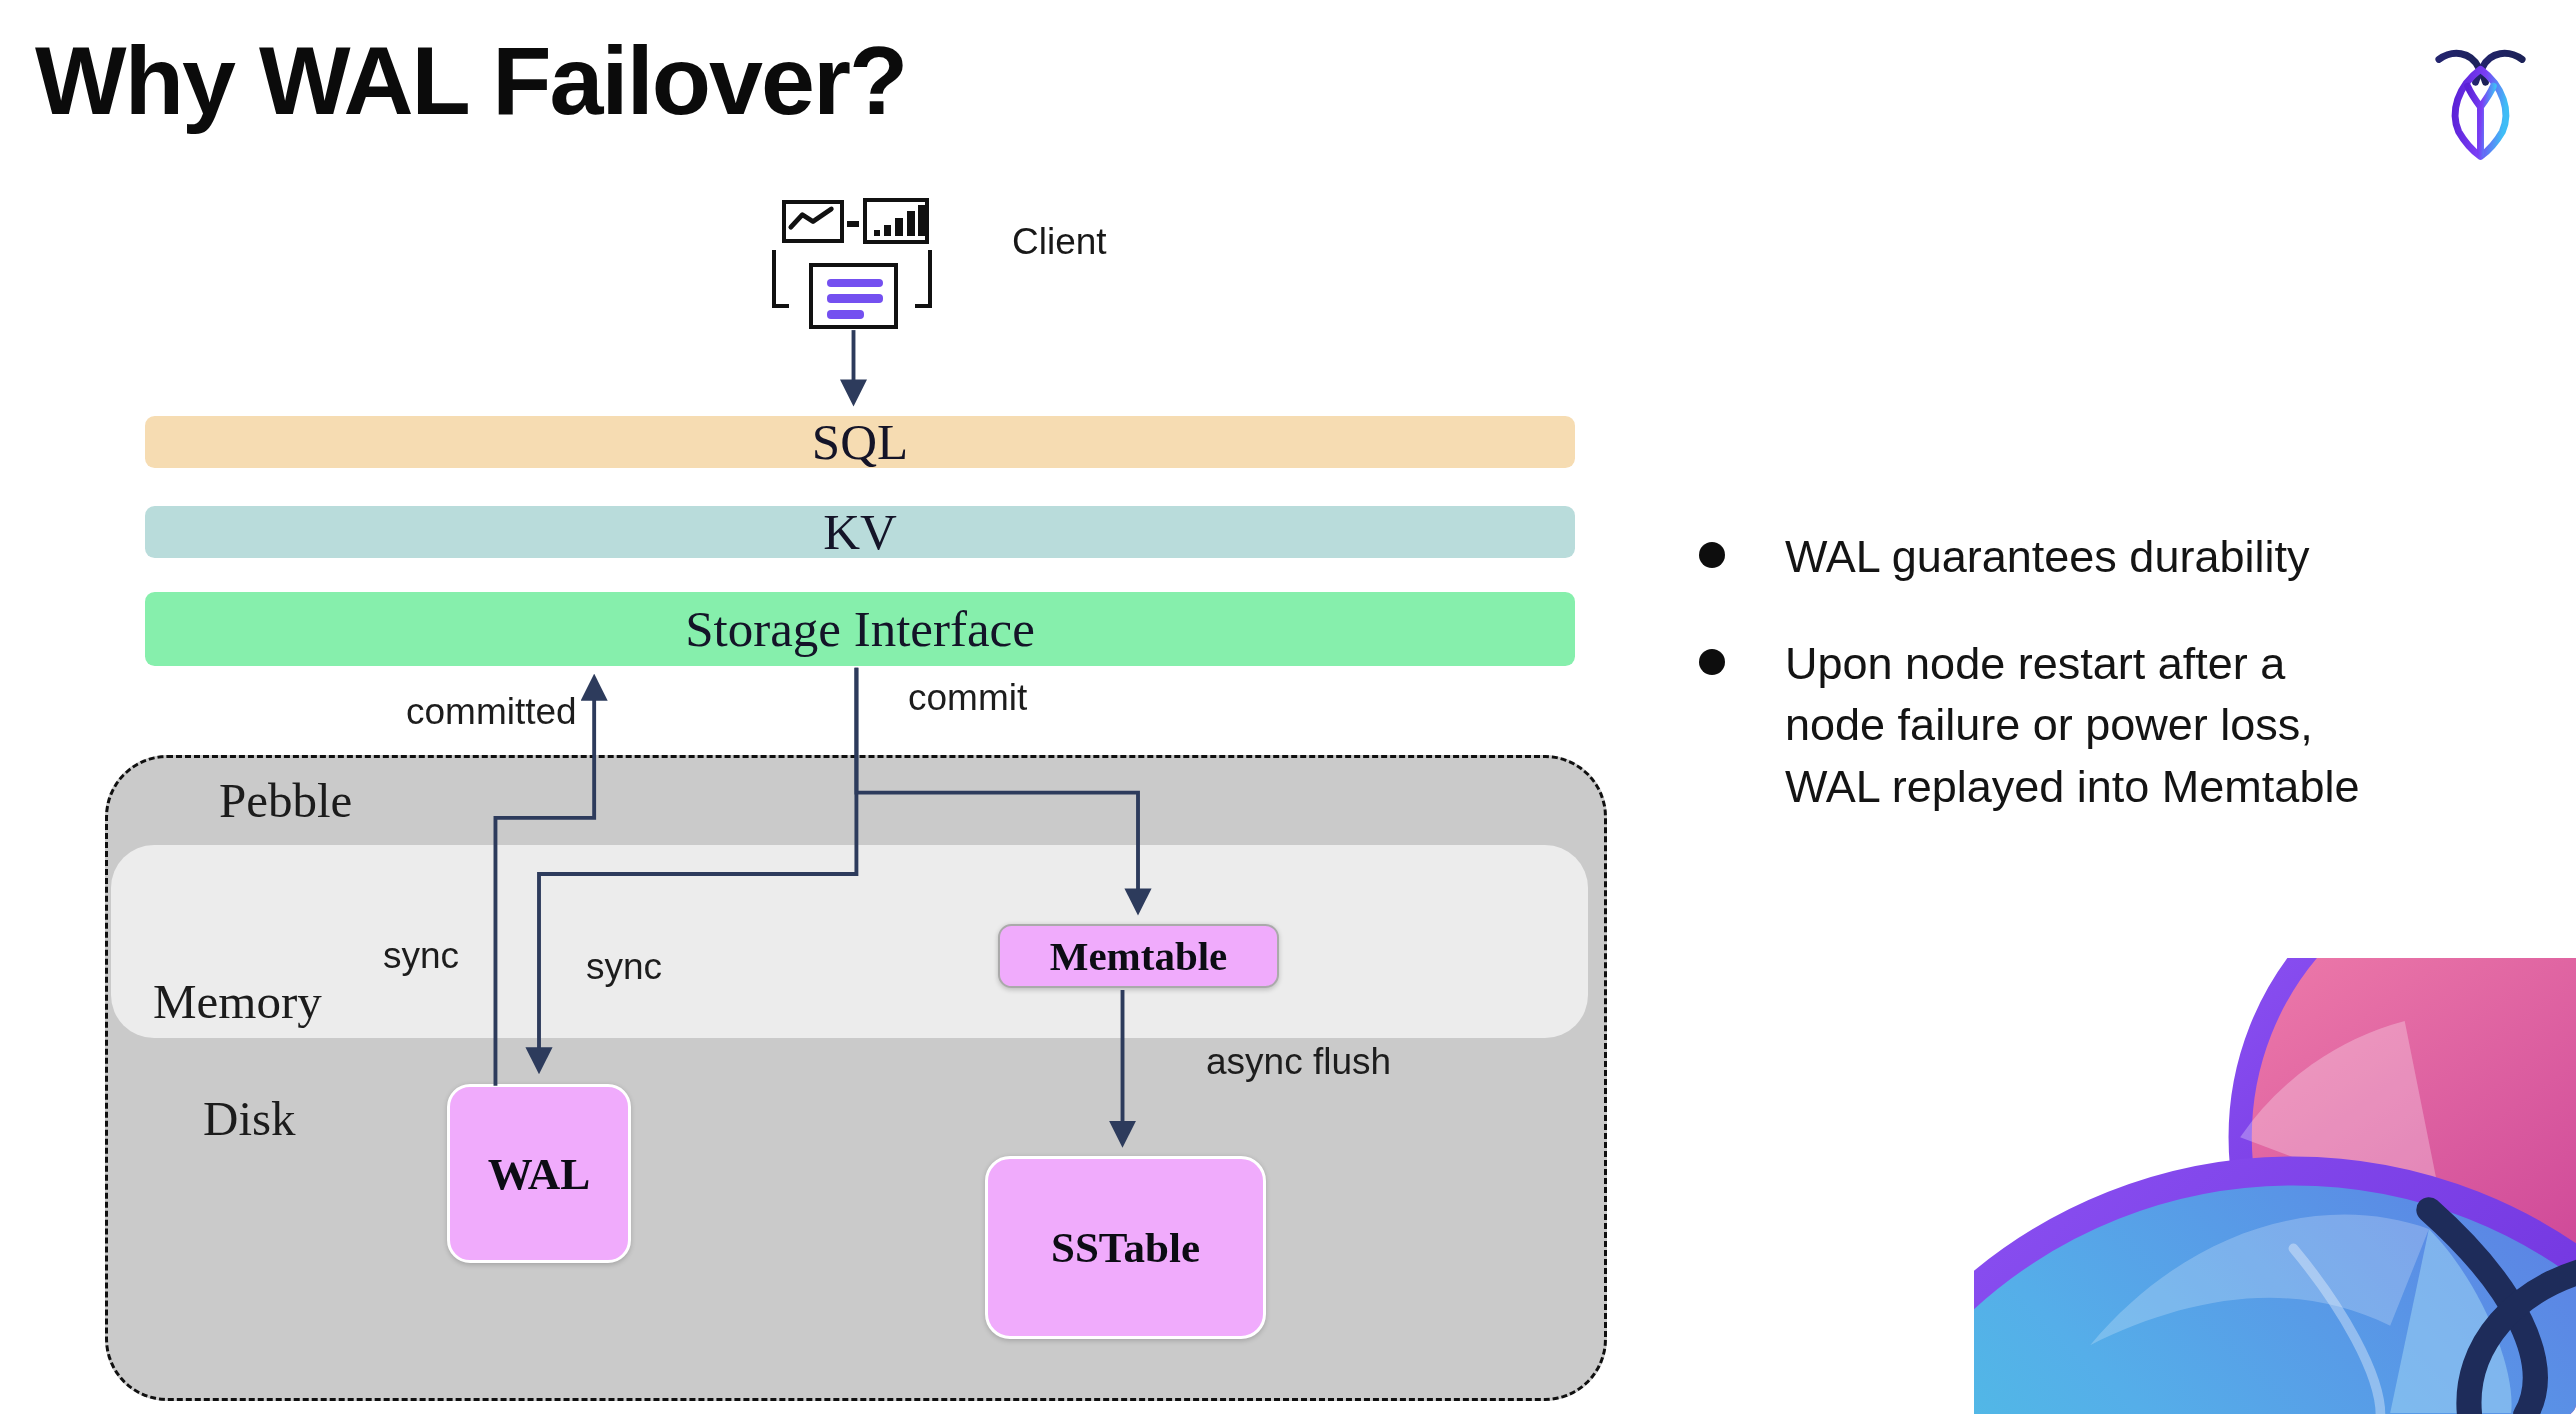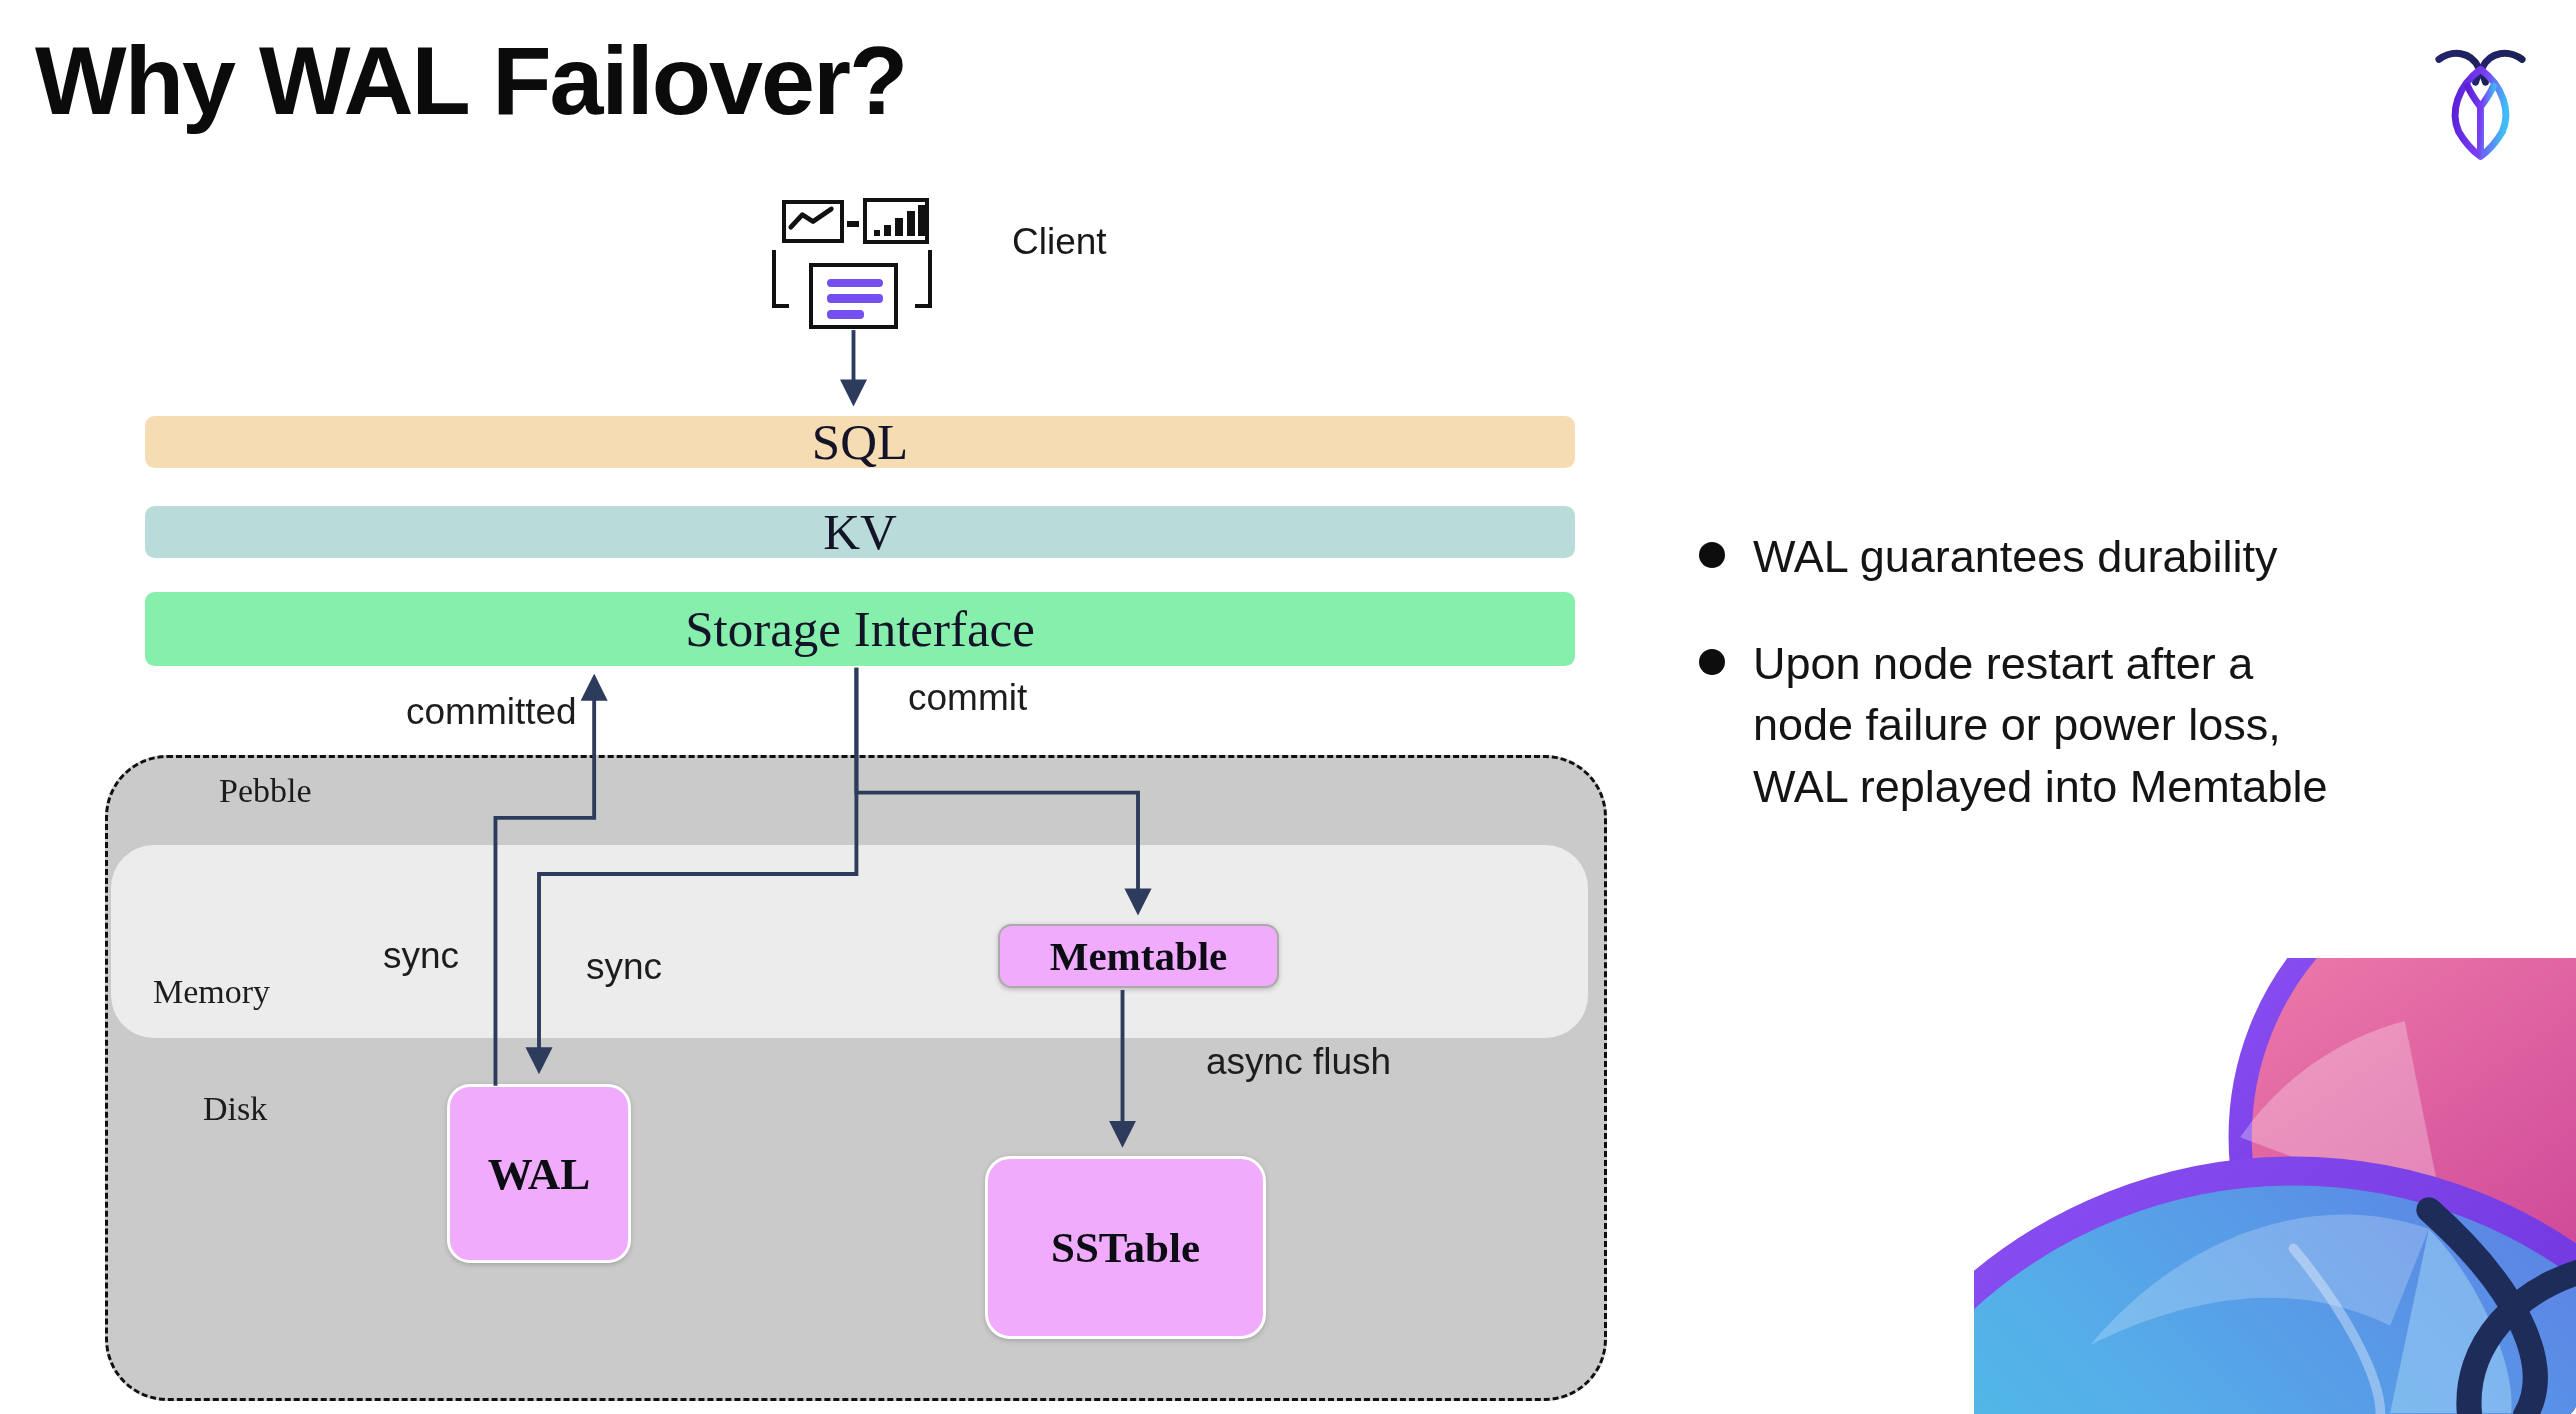--- a/index.html
+++ b/index.html
@@ -34,21 +34,21 @@
   #layer-sql{top:416px;height:52px;line-height:52px;background:#f6dcb2;}
   #layer-kv{top:506px;height:52px;line-height:52px;background:#b9dcdb;}
   #layer-storage{top:592px;height:74px;line-height:74px;background:#86efac;}
 
   
   #pebble-box{
     left:105px;top:755px;width:1502px;height:646px;background:#cacaca;
     border:3.9px dashed #101010;border-radius:62px;box-sizing:border-box;
   }
   #memory-box{left:111px;top:845px;width:1477px;height:193px;background:#ececec;border-radius:43px;}
-  .region-label{font-family:"Liberation Serif",serif;font-size:34px;color:#1c1c1c;}
+  .region-label{font-family:"Liberation Serif",serif;font-size:49px;color:#1c1c1c;}
   #pebble-label{left:219px;top:772px;}
   #memory-label{left:153px;top:973px;}
   #disk-label{left:203px;top:1090px;}
 
   
   .bluebox{
     background:#f0abfc;box-sizing:border-box;display:flex;align-items:center;justify-content:center;
     font-family:"Liberation Serif",serif;font-weight:700;color:#0c0c14;
   }
   #wal-box{left:447px;top:1084px;width:184px;height:179px;border:3.9px solid #ffffff;border-radius:23px;font-size:45px;box-shadow:0 1.9px 5.8px rgba(0,0,0,.18);}
@@ -58,21 +58,21 @@
   
   .edge-label{font-size:37px;color:#1d1d1d;white-space:nowrap;}
   #lbl-committed{left:406px;top:691px;}
   #lbl-commit{left:908px;top:677px;}
   #lbl-sync1{left:383px;top:935px;}
   #lbl-sync2{left:586px;top:946px;}
   #lbl-async{left:1206px;top:1041px;}
 
   
   #bullets{left:1699px;top:526px;width:852px;}
-  .bullet{display:flex;gap:28px;margin-bottom:46px;}
+  .bullet{display:flex;gap:60px;margin-bottom:46px;}
   .bullet-dot{width:26px;height:26px;border-radius:50%;background:#0d0d0d;flex:0 0 auto;margin-top:15.5px;}
   .bullet-text{font-size:45px;line-height:1.36;color:#141414;white-space:pre-line;}
 
   svg{display:block;}
   #arrow-layer{left:0;top:0;pointer-events:none;}
 </style>
 </head>
 <body>
 
 <div id="canvas">

